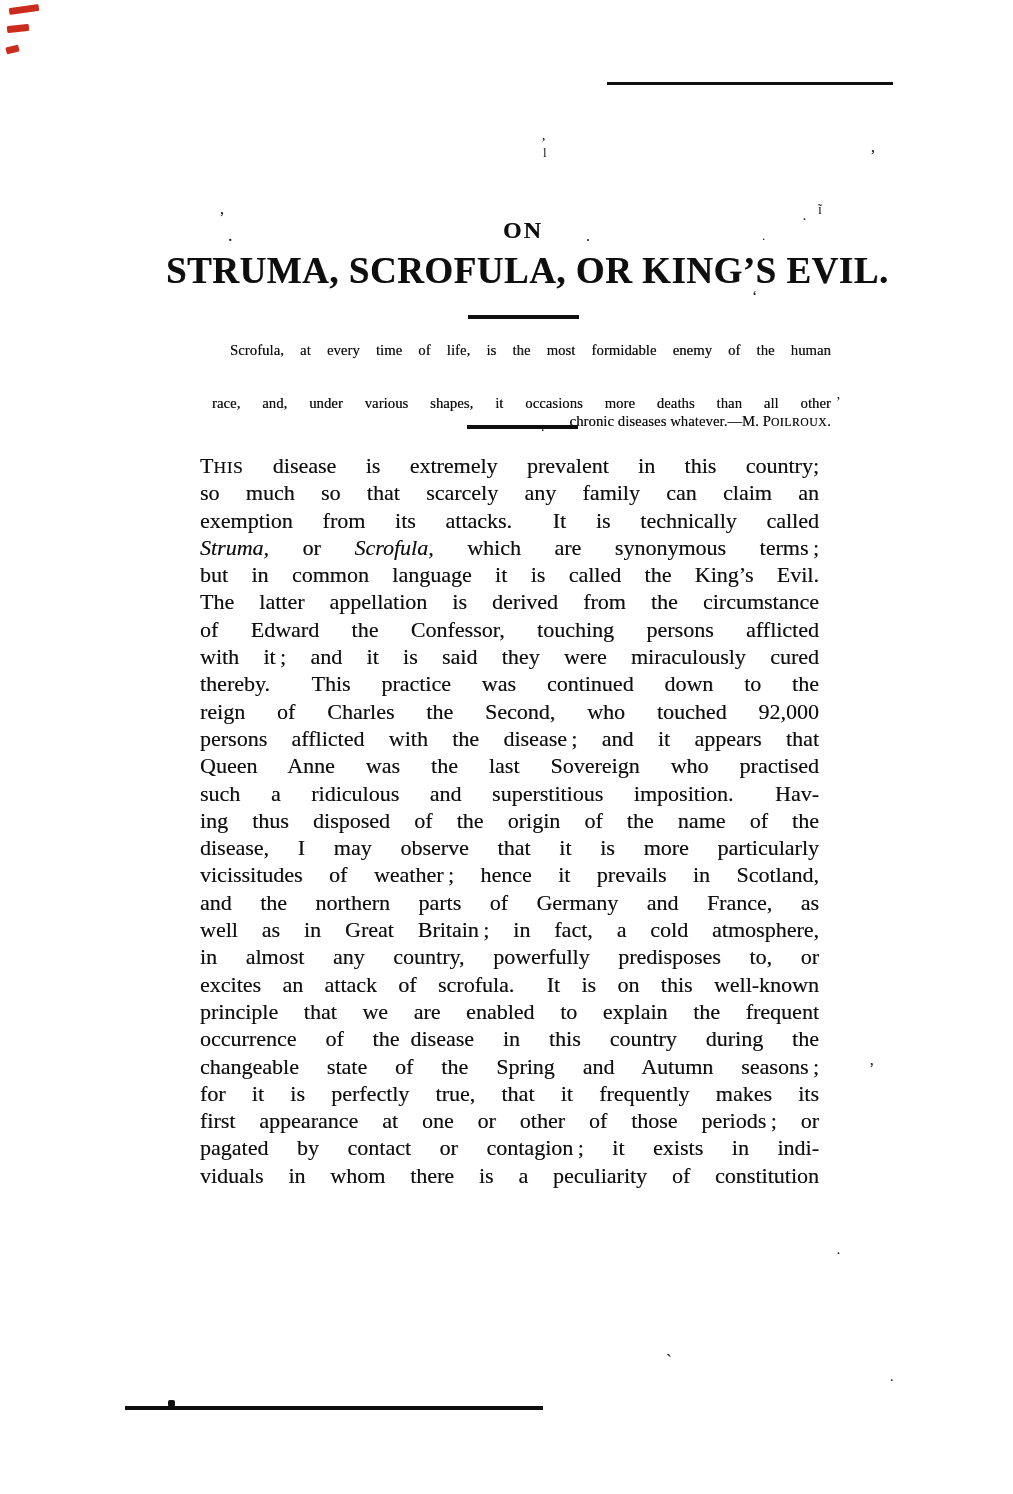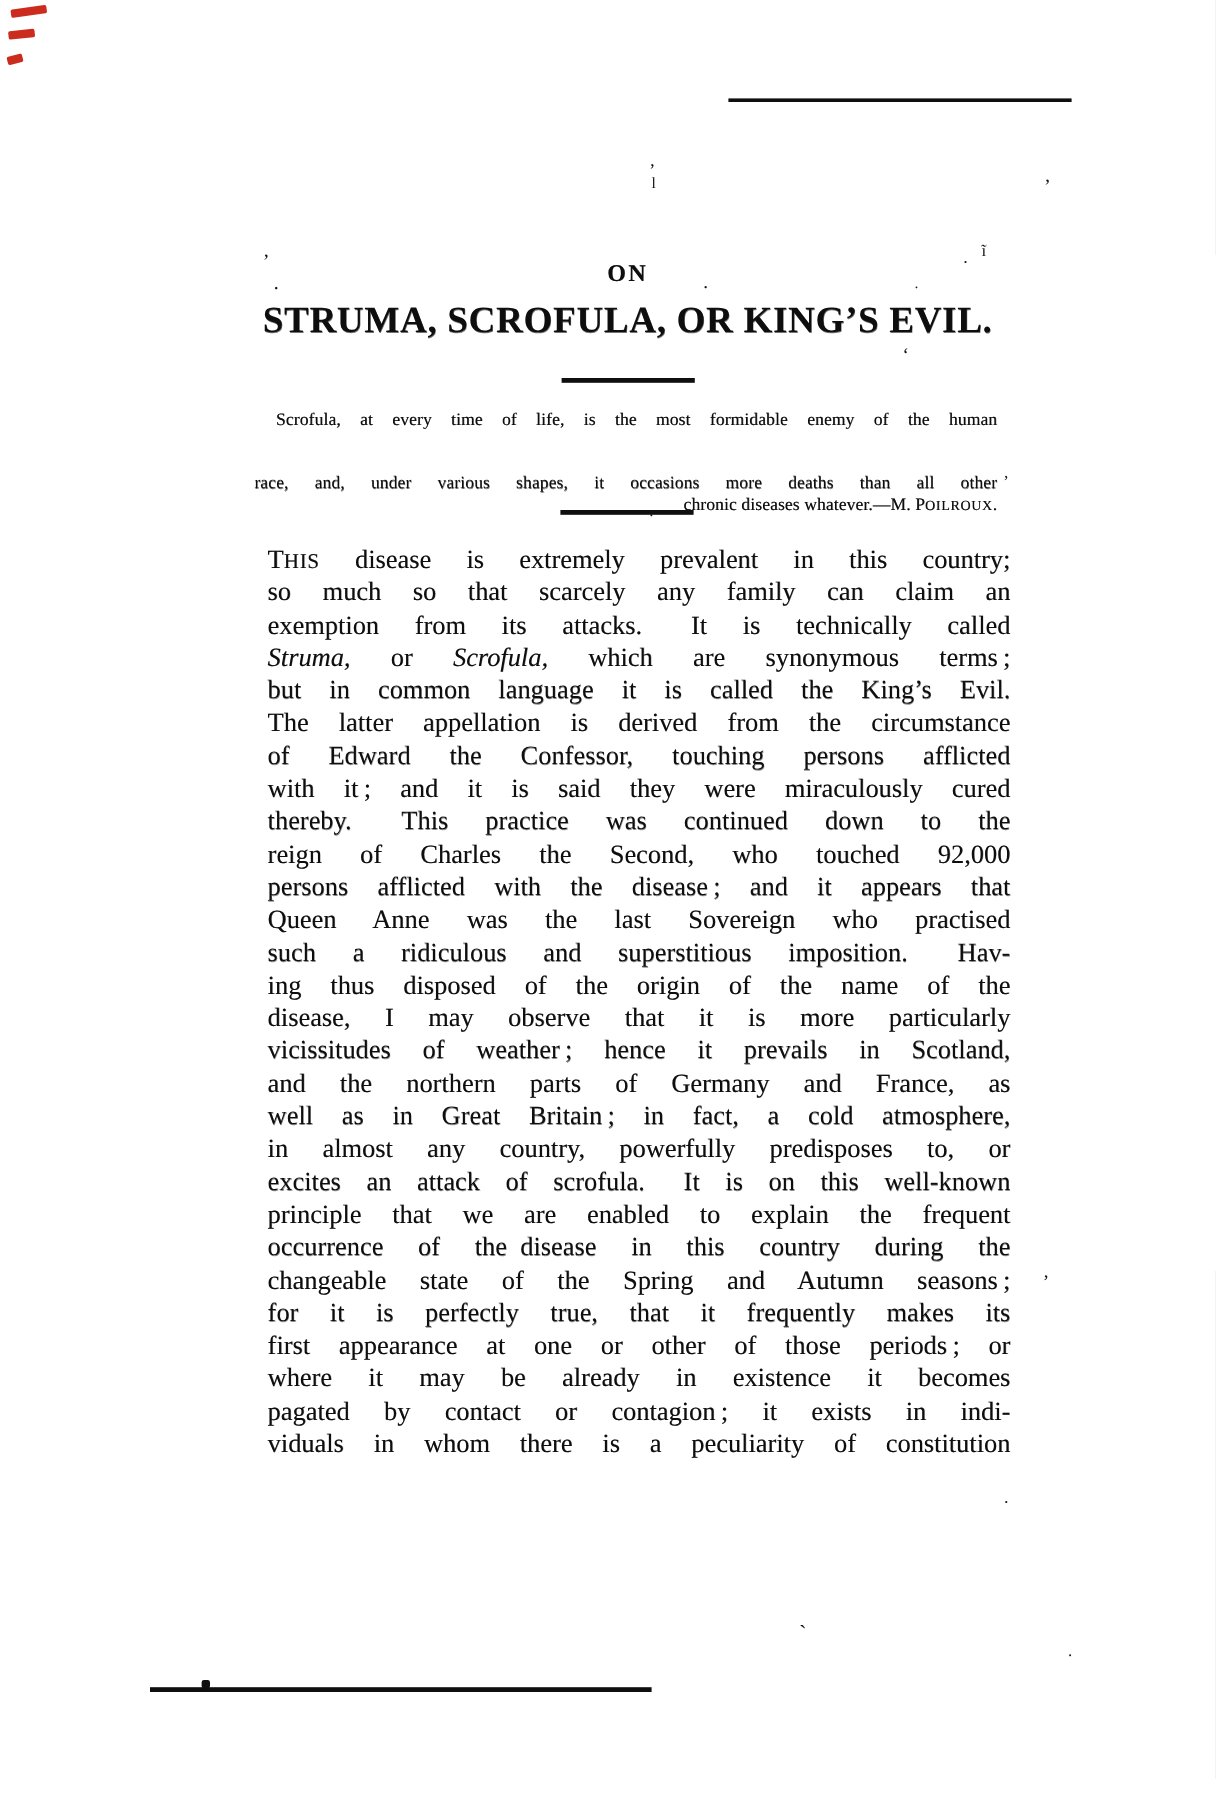--- a/index.html
+++ b/index.html
@@ -11,41 +11,41 @@
     font-family:"Liberation Serif", serif;
     color:#0e0e0e;
   }
   .rule{position:absolute;background:#0f0f0f;}
   #rule-top{left:607px;top:82px;width:286px;height:3px;}
   #rule-under-title{left:468px;top:315px;width:111px;height:4px;}
   #rule-under-epigraph{left:467px;top:425px;width:111px;height:4px;}
   #rule-bottom{left:125px;top:1406px;width:418px;height:4px;}
   #section-on{
     position:absolute;left:213px;top:217px;width:620px;
-    text-align:center;font-size:20px;font-weight:bold;letter-spacing:2px;
+    text-align:center;font-size:24px;font-weight:bold;letter-spacing:2px;
     text-shadow:0.3px 0.3px 0 rgba(0,0,0,0.5);
   }
   #page-title{
     position:absolute;left:166px;top:249px;width:714px;
-    text-align:center;font-size:31px;font-weight:bold;letter-spacing:0.5px;
+    text-align:center;font-size:37px;font-weight:bold;letter-spacing:0.5px;
     white-space:nowrap;
     text-shadow:0.4px 0.4px 0 rgba(0,0,0,0.55);
   }
   #epigraph{
     position:absolute;left:212px;top:341px;width:619px;
     font-size:14.6px;font-weight:normal;line-height:18.6px;
     letter-spacing:0.1px;
     text-shadow:0.3px 0.3px 0 rgba(0,0,0,0.6);
   }
   #epi-lines .eline{text-align:justify;text-align-last:justify;}
   #epi-lines .eline:first-child{text-indent:18px;}
   #epi-attribution{text-align:right;}
   .sc-e{font-size:11.6px;letter-spacing:0.6px;}
   #body-text{
-    position:absolute;left:223px;top:452px;width:619px;
+    position:absolute;left:200px;top:452px;width:619px;
     font-size:22px;line-height:27.3px;
     text-shadow:0.3px 0.3px 0 rgba(0,0,0,0.45);
   }
   .bline{
     text-align:justify;text-align-last:justify;
     height:27.3px;white-space:normal;
   }
   .sc{font-size:17.5px;letter-spacing:0.6px;}
   .it{font-style:italic;}
   .speck{position:absolute;color:#141414;line-height:1;}
@@ -95,21 +95,20 @@
       <div class="bline">vicissitudes of weather ; hence it prevails in Scotland,</div>
       <div class="bline">and the northern parts of Germany and France, as</div>
       <div class="bline">well as in Great Britain ; in fact, a cold atmosphere,</div>
       <div class="bline">in almost any country, powerfully predisposes to, or</div>
       <div class="bline">excites an attack of scrofula.  It is on this well-known</div>
       <div class="bline">principle that we are enabled to explain the frequent</div>
       <div class="bline">occurrence of the disease in this country during the</div>
       <div class="bline">changeable state of the Spring and Autumn seasons ;</div>
       <div class="bline">for it is perfectly true, that it frequently makes its</div>
       <div class="bline">first appearance at one or other of those periods ; or</div>
-      <div class="bline">where it may be already in existence it becomes</div>
       <div class="bline">pagated by contact or contagion ; it exists in indi-</div>
       <div class="bline">viduals in whom there is a peculiarity of constitution</div>
     </div>
 
   <div class="rule" id="rule-bottom"></div>
   <div class="tick" id="bottom-tick"></div>
 
   <div id="specks-layer">
       <span class="speck" style="left: 541px; top: 136px; font-size: 15px;">’</span>
       <span class="speck" style="left: 543px; top: 146px; font-size: 13px;">l</span>

